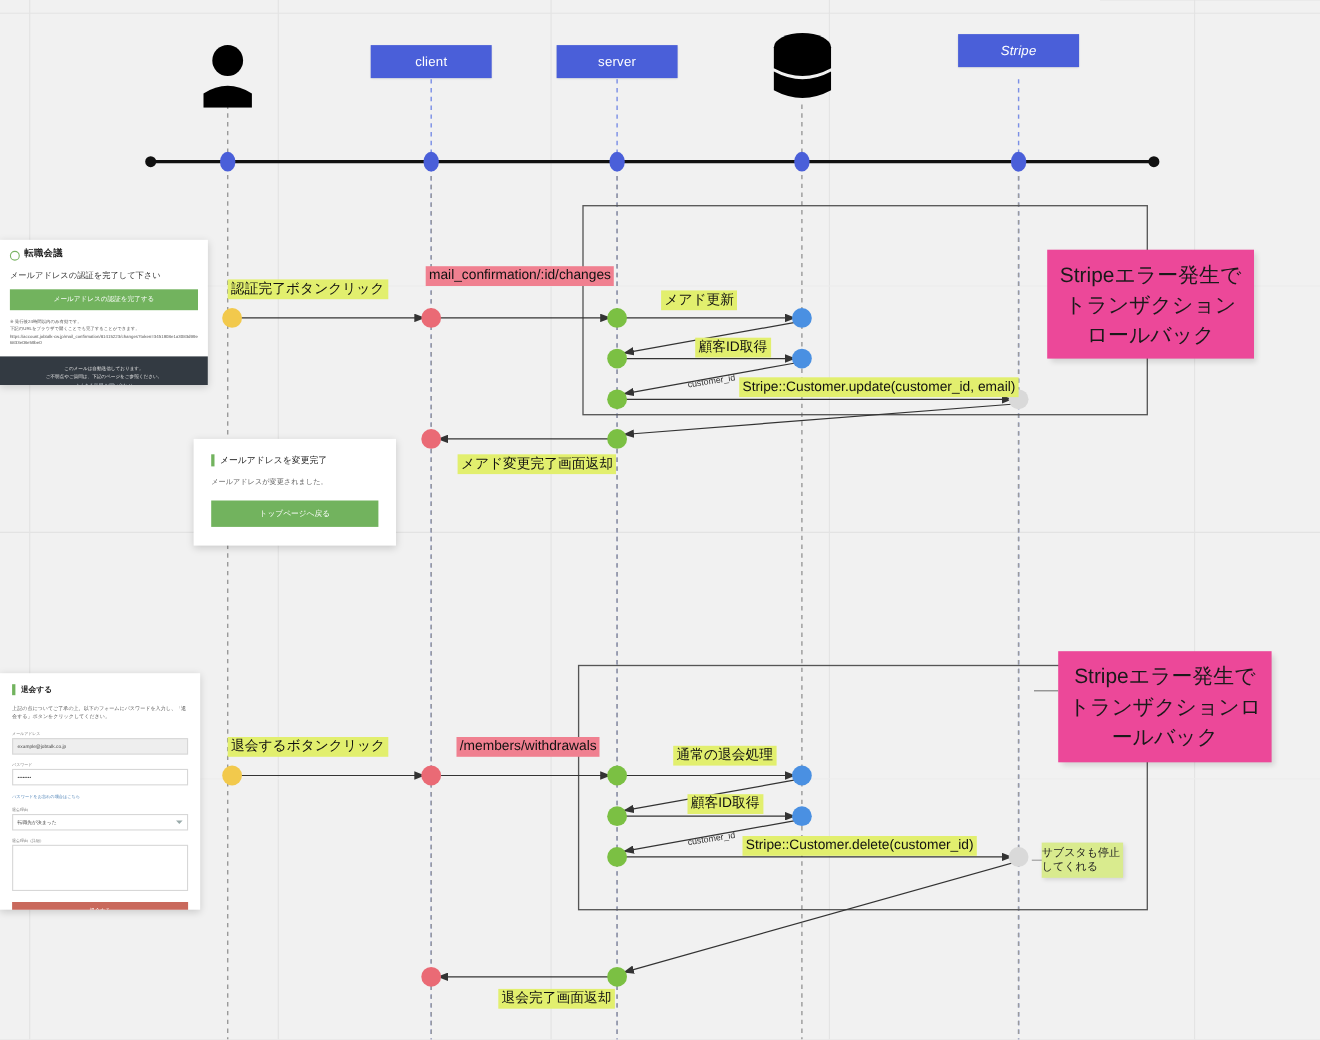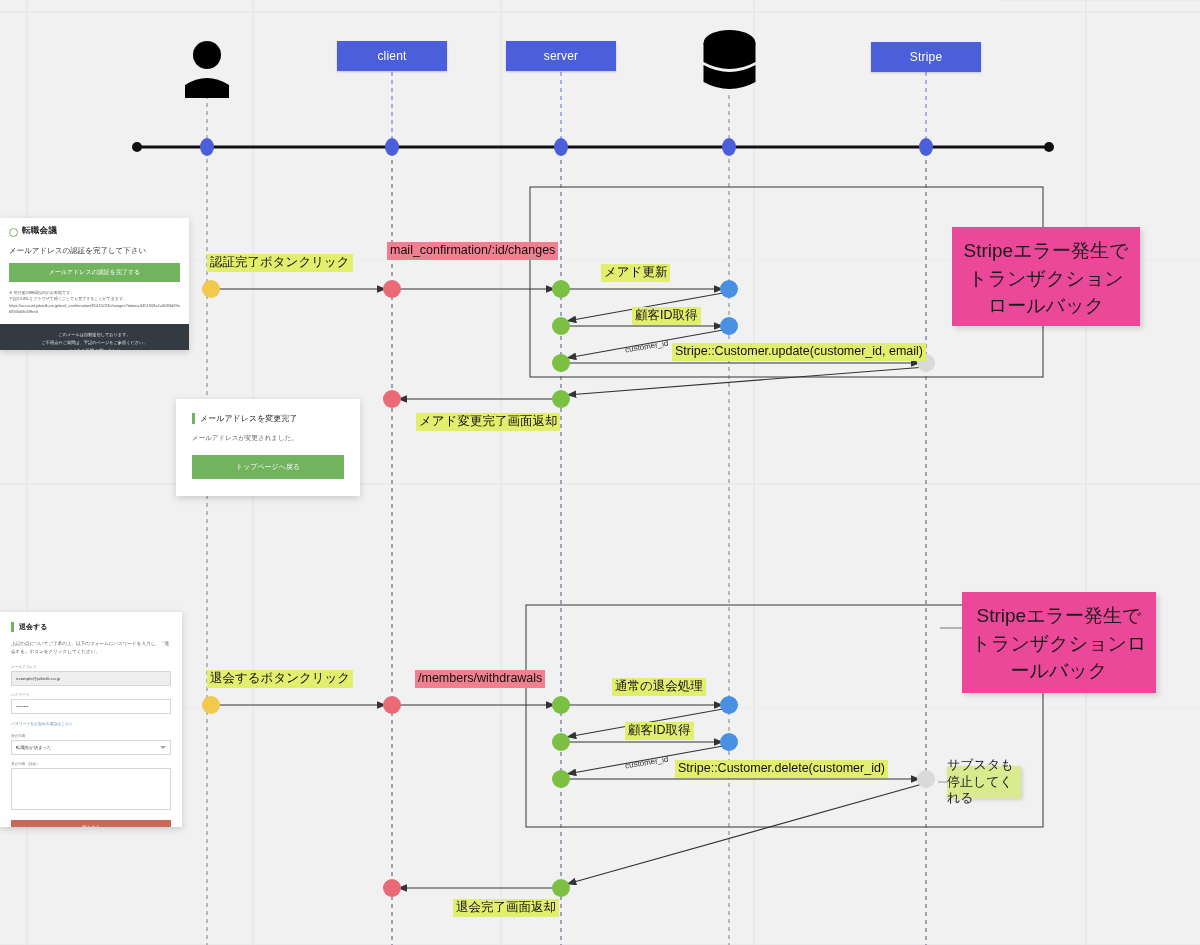--- a/index.html
+++ b/index.html
@@ -41,21 +41,21 @@
     color:#1a1a1a;
     font-size:19px;line-height:1.45;
     text-align:center;
     padding:10px 8px;
     box-shadow:3px 3px 5px rgba(0,0,0,.13);
     box-sizing:border-box;
   }
   .note-green{
     position:absolute;
     background:#d9eb8e;
-    color:#222;font-size:13px;line-height:1.3;
+    color:#222;font-size:10px;line-height:1.3;
     display:flex;align-items:center;justify-content:center;
     box-shadow:2px 2px 4px rgba(0,0,0,.13);
     box-sizing:border-box;
   }
 
   
   .card{
     position:absolute;background:#fff;
     box-shadow:0 2px 7px rgba(0,0,0,.17);
     box-sizing:border-box;overflow:hidden;
@@ -235,21 +235,21 @@
   <path d="M2.5 14 L2.5 33 Q28.5 47 54.5 33 L54.5 14 Q28.5 28 2.5 14 Z" fill="#000"></path>
   <path d="M2.5 36 L2.5 53 Q28.5 67 54.5 53 L54.5 36 Q28.5 50 2.5 36 Z" fill="#000"></path>
 </svg>
 
 <div class="actor-box" style="left:337px;top:41px;">
   <span>client</span>
 </div>
 <div class="actor-box" style="left:506px;top:41px;">
   <span>server</span>
 </div>
-<div class="actor-box" style="left:871px;top:42px;">
+<div class="actor-box" style="left:871px;top:31px;font-style:italic;">
   <span>Stripe</span>
 </div>
 
 <div class="lbl yellow" style="left:207px;top:254px;">認証完了ボタンクリック</div>
 <div class="lbl pink" style="left:387px;top:242px;">mail_confirmation/:id/changes</div>
 <div class="lbl yellow" style="left:601px;top:264px;">メアド更新</div>
 <div class="lbl yellow" style="left:632px;top:307px;">顧客ID取得</div>
 <div class="lbl tiny" style="left:622px;top:341px;transform:rotate(-9deg);">customer_id</div>
 <div class="lbl yellow" style="left:672px;top:343px;">Stripe::Customer.update(customer_id, email)</div>
 <div class="lbl yellow" style="left:416px;top:413px;">メアド変更完了画面返却</div>

